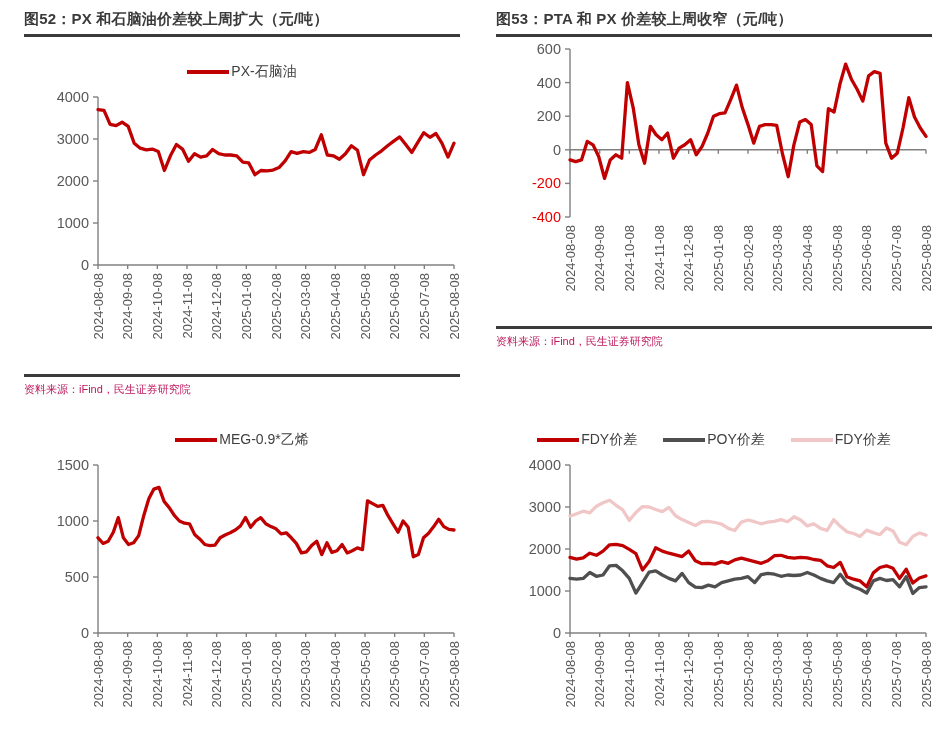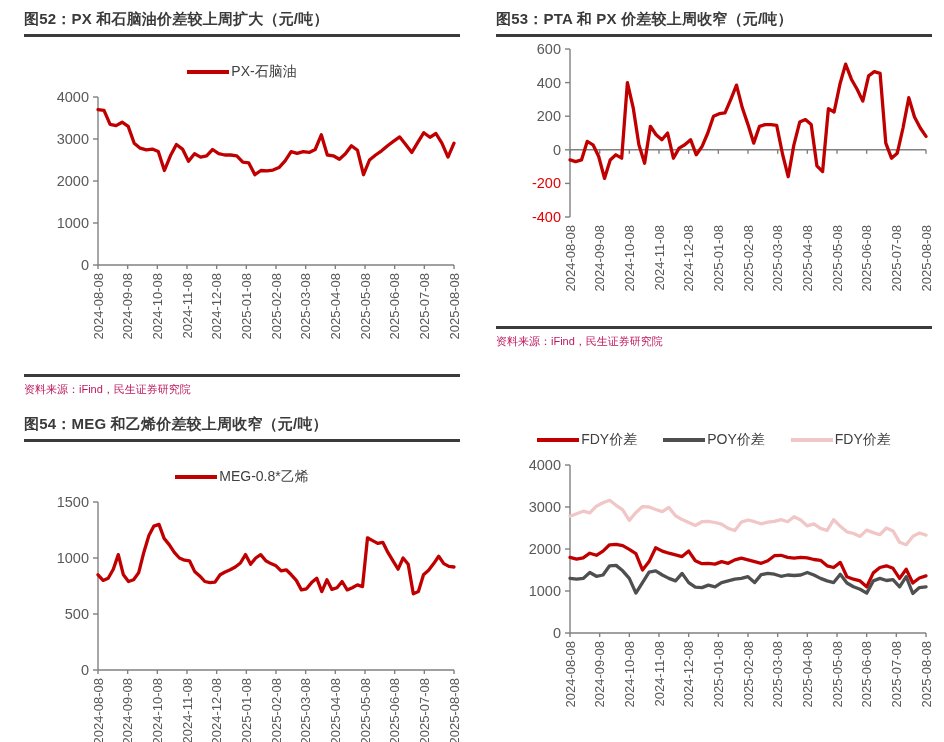--- a/index.html
+++ b/index.html
@@ -145,25 +145,24 @@
         <text transform="translate(404.8333333333333,188) rotate(-90)" text-anchor="end" font-size="13" fill="#595959">2025-07-08</text>
         <line x1="430" y1="112.8" x2="430" y2="116.8" stroke="#808080" stroke-width="1.4"></line>
         <text transform="translate(434.5,188) rotate(-90)" text-anchor="end" font-size="13" fill="#595959">2025-08-08</text>
         <polyline points="74.0,122.9 79.7,124.6 85.5,122.9 91.2,104.4 97.0,107.8 102.7,119.5 108.5,141.4 114.2,122.9 119.9,117.8 125.7,121.2 131.4,45.6 137.2,70.8 142.9,107.8 148.6,126.2 154.4,89.3 160.1,97.7 165.9,102.7 171.6,96.0 177.4,121.2 183.1,111.1 188.8,107.8 194.6,102.7 200.3,117.8 206.1,109.4 211.8,96.0 217.5,79.2 223.3,76.7 229.0,75.8 234.8,62.4 240.5,48.1 246.3,70.8 252.0,87.6 257.7,106.1 263.5,89.3 269.2,87.6 275.0,87.6 280.7,88.4 286.5,117.0 292.2,139.7 297.9,107.8 303.7,85.1 309.4,82.6 315.2,87.6 320.9,128.8 326.6,134.6 332.4,71.6 338.1,75.0 343.9,47.3 349.6,27.1 355.4,42.2 361.1,52.3 366.8,64.1 372.6,38.9 378.3,34.7 384.1,36.4 389.8,106.1 395.5,121.2 401.3,116.2 407.0,91.0 412.8,60.7 418.5,80.0 424.3,91.0 430.0,99.4" fill="none" stroke="#C00000" stroke-width="3.3" stroke-linejoin="round" stroke-linecap="round"></polyline>
       </svg>
     <div class="source-rule"></div>
     <div class="source">资料来源：iFind，民生证券研究院</div>
   </div>
 
   <div class="panel">
-    <div class="panel-title">图54：MEG 和乙烯价差较上周收窄（元/吨）</div>
     <div class="legend">
         <span class="legend-item">
           <span class="legend-swatch" style="background: rgb(192, 0, 0);"></span>
-          <span class="legend-label">MEG-0.8*乙烯</span>
+          <span class="legend-label">MEG-0.9*乙烯</span>
         </span>
       </div>
     <svg class="chart" width="436" height="288" viewBox="0 0 436 288">
         <line x1="74" y1="12" x2="74" y2="180" stroke="#808080" stroke-width="1.4"></line>
         <line x1="69" y1="180" x2="74" y2="180" stroke="#808080" stroke-width="1.4"></line>
         <text x="65" y="185" text-anchor="end" font-size="14.5" fill="#595959">0</text>
         <line x1="69" y1="124" x2="74" y2="124" stroke="#808080" stroke-width="1.4"></line>
         <text x="65" y="129" text-anchor="end" font-size="14.5" fill="#595959">500</text>
         <line x1="69" y1="68" x2="74" y2="68" stroke="#808080" stroke-width="1.4"></line>
         <text x="65" y="73" text-anchor="end" font-size="14.5" fill="#595959">1000</text>

